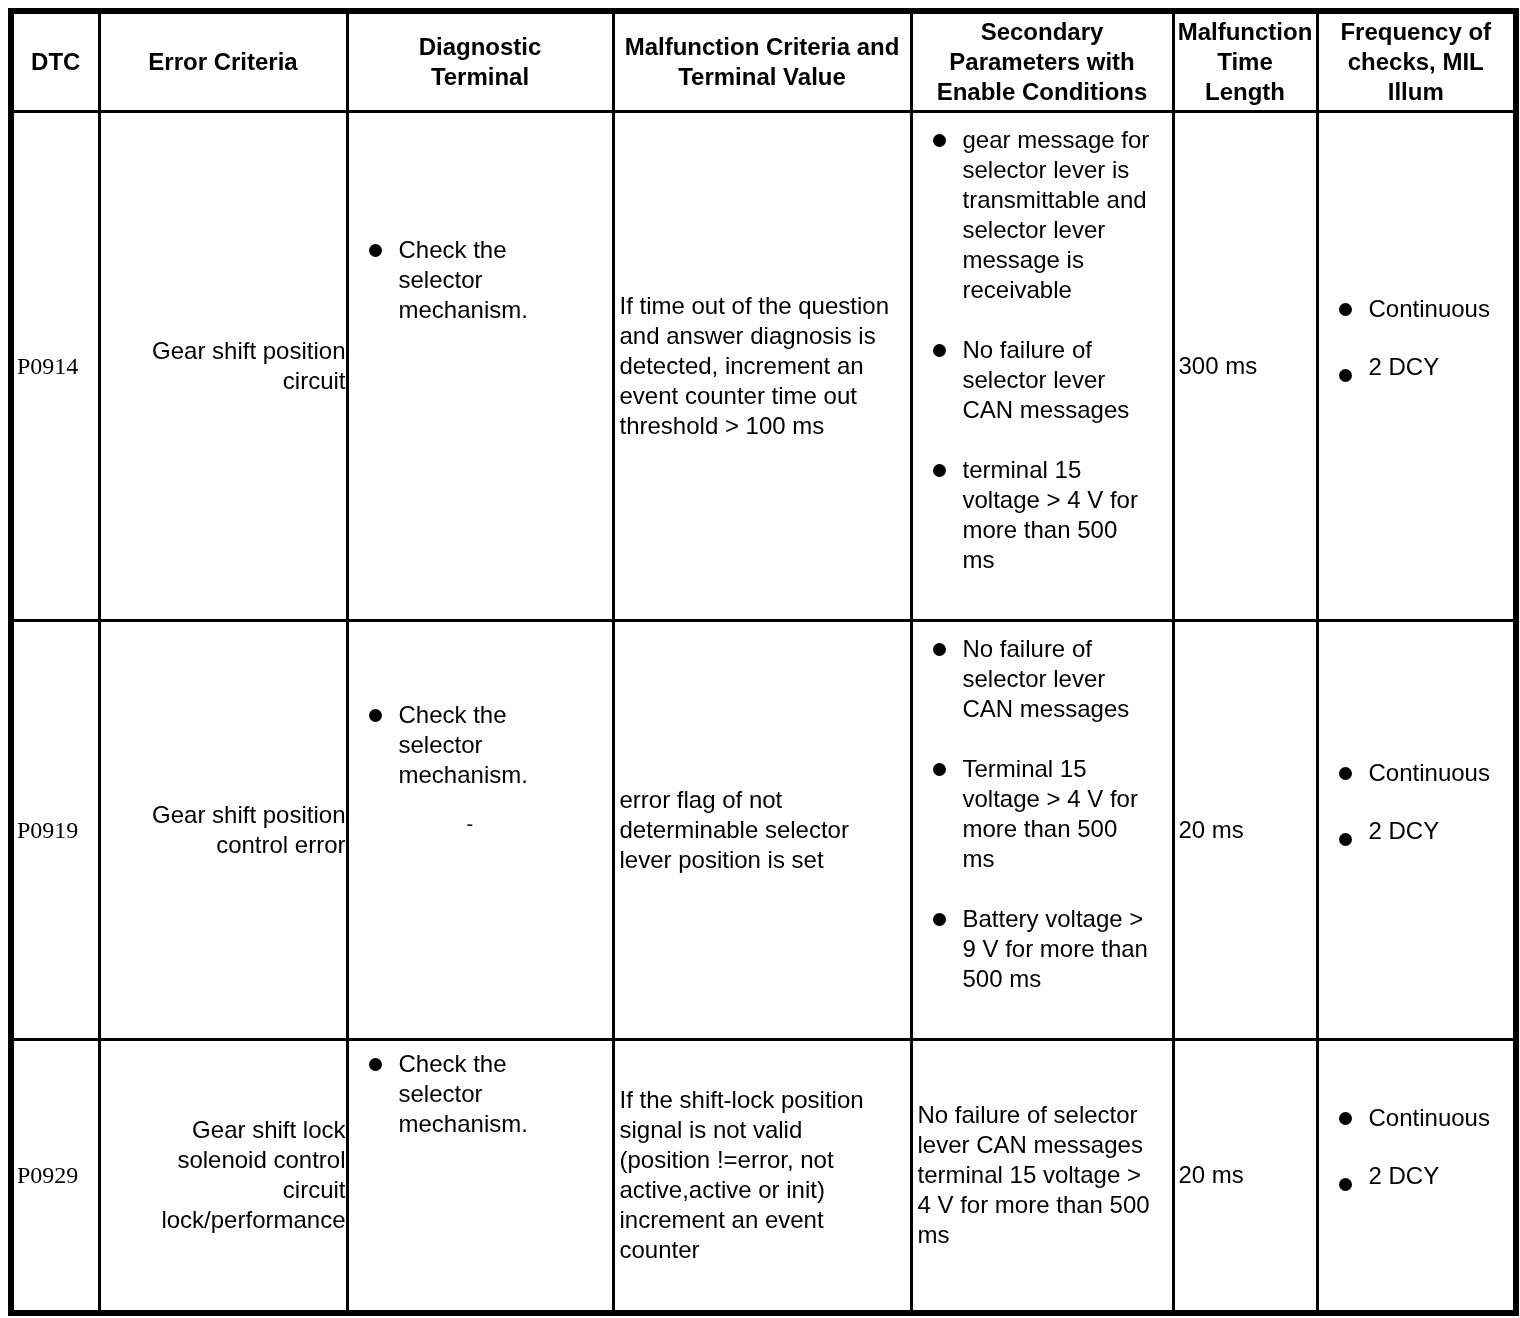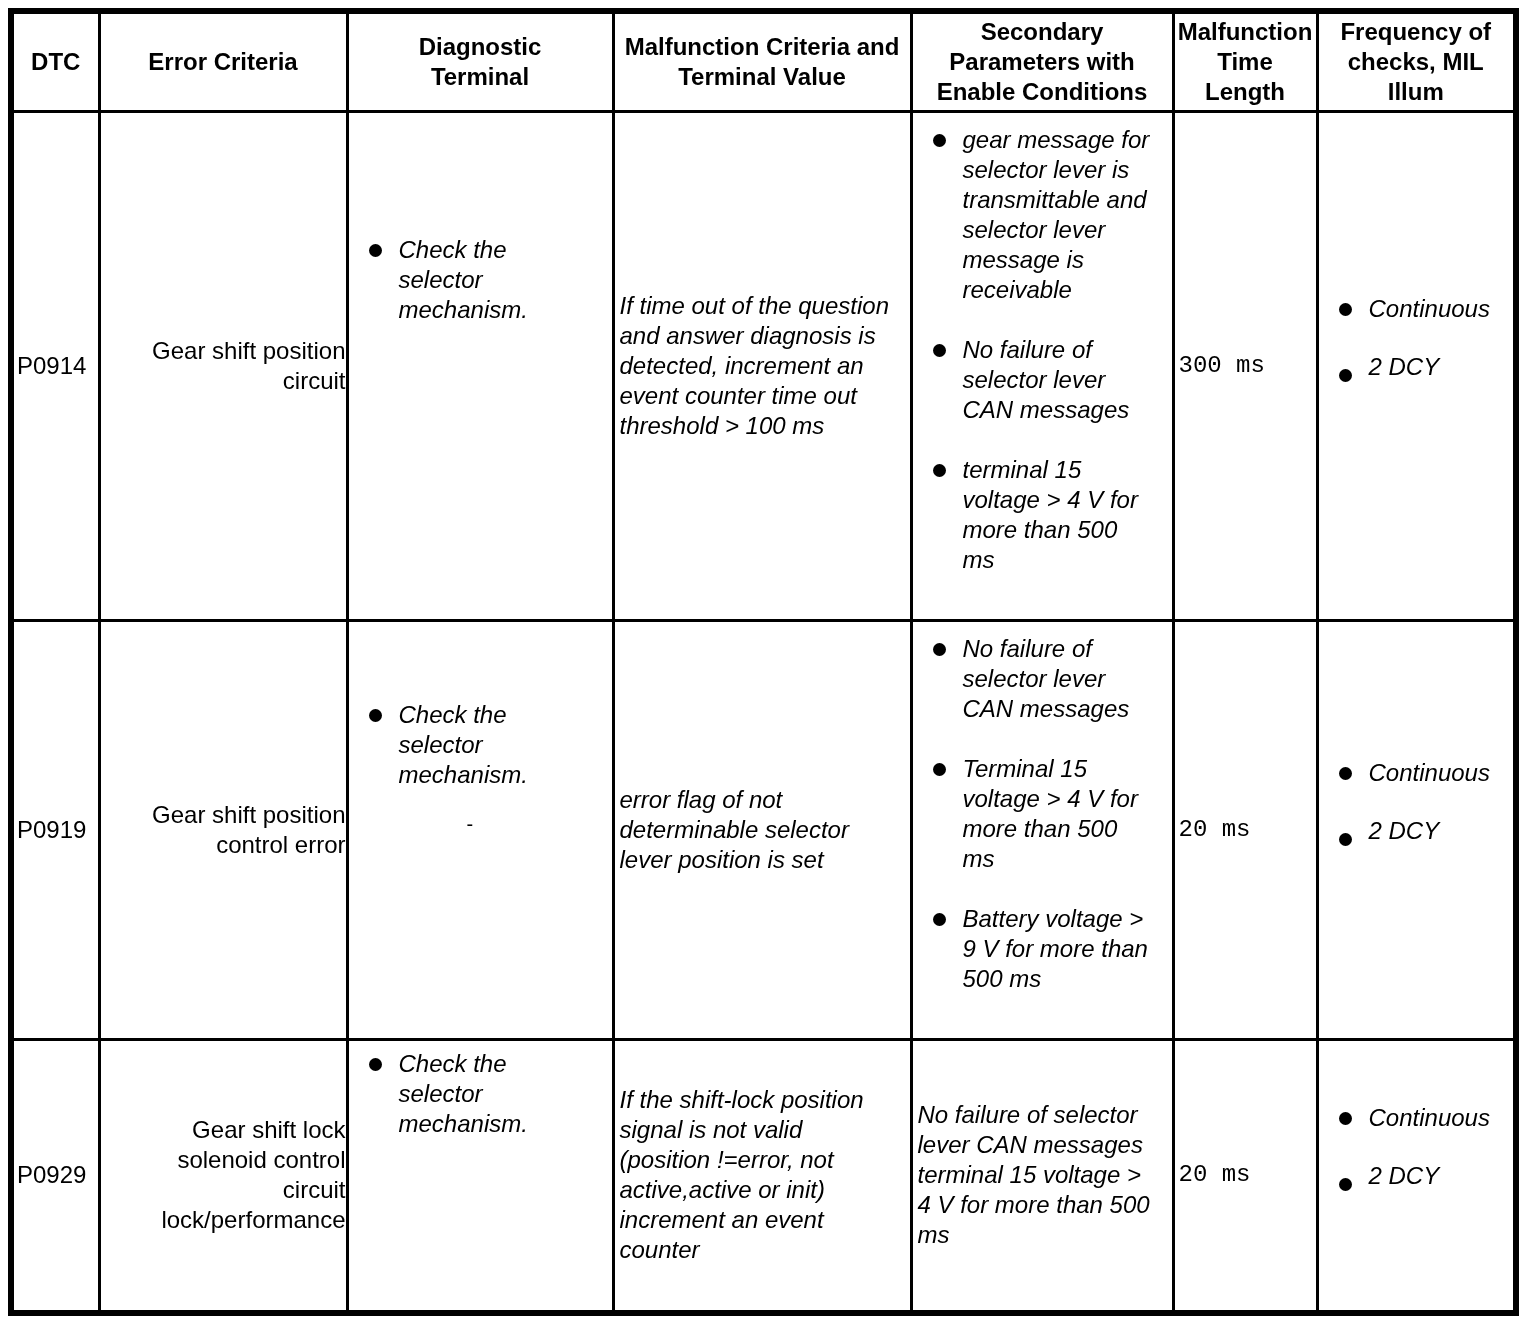--- a/index.html
+++ b/index.html
@@ -42,43 +42,43 @@
   }
   td { vertical-align: middle; text-align: left; font-weight: normal; }
 
   tr.h-head { height: 100px; }
   tr.h-r1   { height: 509px; }
   tr.h-r2   { height: 419px; }
   tr.h-r3   { height: 274px; }
 
   .pre { white-space: pre-line; }
 
-  td.c-dtc  > .pre { padding-left: 3px; }
+  td.c-dtc  > .pre { padding-left: 3px; font-family: Liberation Serif, serif; }
   td.c-err  > .pre { padding-left: 6px; text-align: right; }
-  td.c-mal  > .pre { padding-left: 5px; font-style: italic; }
-  td.c-mon  > .pre { padding-left: 4px; font-family: Liberation Mono, monospace; }
+  td.c-mal  > .pre { padding-left: 5px; }
+  td.c-mon  > .pre { padding-left: 4px; }
 
   td.vtop { vertical-align: top; }
   td.diag-r1 { padding-top: 122px; }
   td.diag-r2 { padding-top: 78px; }
   td.diag-r3 { padding-top: 8px; }
   td.sec-top { padding-top: 12px; }
 
   .blist { padding-left: 20px; padding-right: 4px; }
   .bitem { display: flex; align-items: flex-start; margin-bottom: 30px; }
   .bitem:last-child { margin-bottom: 0; }
   .bitem .dot {
     flex: 0 0 13px;
     width: 13px; height: 13px;
     border-radius: 50%;
     background: #000000;
     margin-top: 9px;
     margin-right: 17px;
   }
-  .btext { white-space: pre-line; font-style: italic; }
+  .btext { white-space: pre-line; }
 
   .freq-wrap { transform: translateY(-28px); }
   .freq-wrap .bitem { margin-bottom: 28px; }
   .freq-wrap .bitem:last-child { margin-bottom: 0; align-items: flex-end; }
 
   .stray-mark {
     display: block;
     margin-left: 98px;
     margin-top: 2px;
     font-size: 20px;

